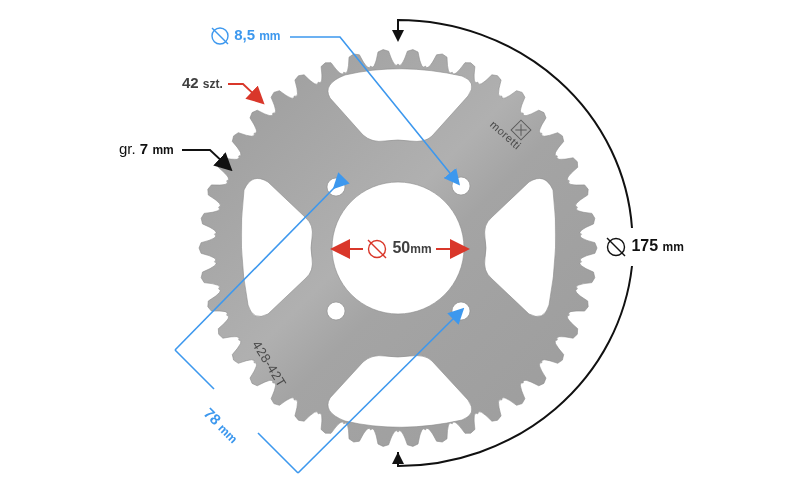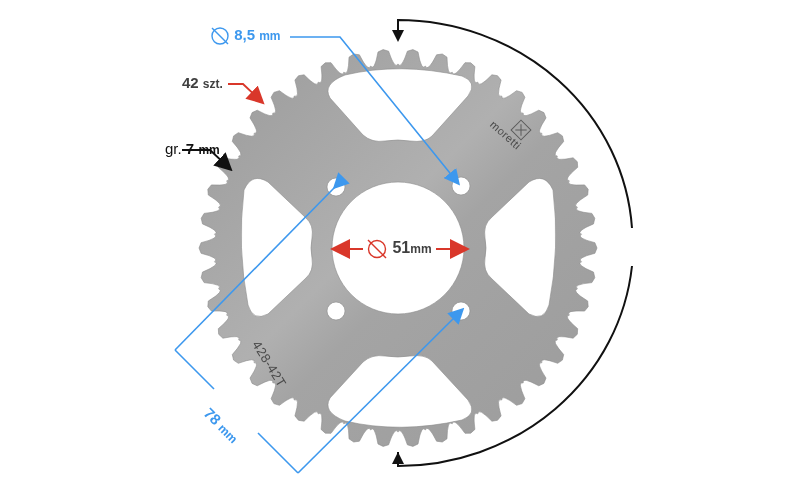--- a/index.html
+++ b/index.html
@@ -3,21 +3,21 @@
 <meta charset="utf-8">
 <style>
   html, body { margin:0; padding:0; background:#ffffff; }
   body { width:800px; height:500px; position:relative; overflow:hidden;
          font-family:"Liberation Sans", sans-serif; }
   #stage { position:absolute; left:0; top:0; width:684px; height:500px; }
   .lbl { position:absolute; font-weight:bold; white-space:nowrap; line-height:1; }
   .lbl .unit { font-size:12px; font-weight:bold; }
   .blue { color:#3d98ee; }
   .red { color:#404040; }
-  .black { color:#111111;margin-left:46px; }
+  .black { color:#111111; }
   .plain { font-weight:normal; }
   .diam-icon { display:inline-block; vertical-align:middle; }
   .engrave { position:absolute; color:#4a4a4a; font-size:13px; letter-spacing:0.5px; }
 </style>
 </head>
 <body>
 
 <div id="stage">
   <svg width="800" height="500" viewBox="0 0 800 500" xmlns="http://www.w3.org/2000/svg" style="position:absolute;left:0;top:0">
     <defs>
@@ -97,23 +97,31 @@
     <span class="plain">gr.</span>
     <span>7</span>
     <span class="unit">mm</span>
   </div>
 
   <div class="lbl red" style="left:366px;top:238px;font-size:16px;">
     <svg class="diam-icon" width="22" height="22" viewBox="0 0 22 22">
       <circle cx="11" cy="11" r="8.5" fill="none" stroke="#d9372a" stroke-width="1.4"></circle>
       <line x1="2" y1="2" x2="20" y2="20" stroke="#d9372a" stroke-width="1.4"></line>
     </svg>
-    <span>51</span><span class="unit">mm</span>
+    <span>50</span><span class="unit">mm</span>
   </div>
 
+  <div class="lbl black" style="left:605px;top:236px;font-size:16px;">
+    <svg class="diam-icon" width="22" height="22" viewBox="0 0 22 22">
+      <circle cx="11" cy="11" r="8.5" fill="none" stroke="#111" stroke-width="1.4"></circle>
+      <line x1="2" y1="2" x2="20" y2="20" stroke="#111" stroke-width="1.4"></line>
+    </svg>
+    <span>175</span>
+    <span class="unit">mm</span>
+  </div>
 
   <div class="lbl blue" style="left:212px;top:405px;font-size:15px;transform:rotate(45deg);transform-origin:left top;">
     <span>78</span>
     <span class="unit">mm</span>
   </div>
 
   <div class="engrave" style="left:262px;top:338px;transform:rotate(58deg);transform-origin:left top;">428-42T</div>
   <div class="engrave" style="left:496px;top:118px;font-size:11px;transform:rotate(42deg);transform-origin:left top;">moretti</div>
 </div>
 

